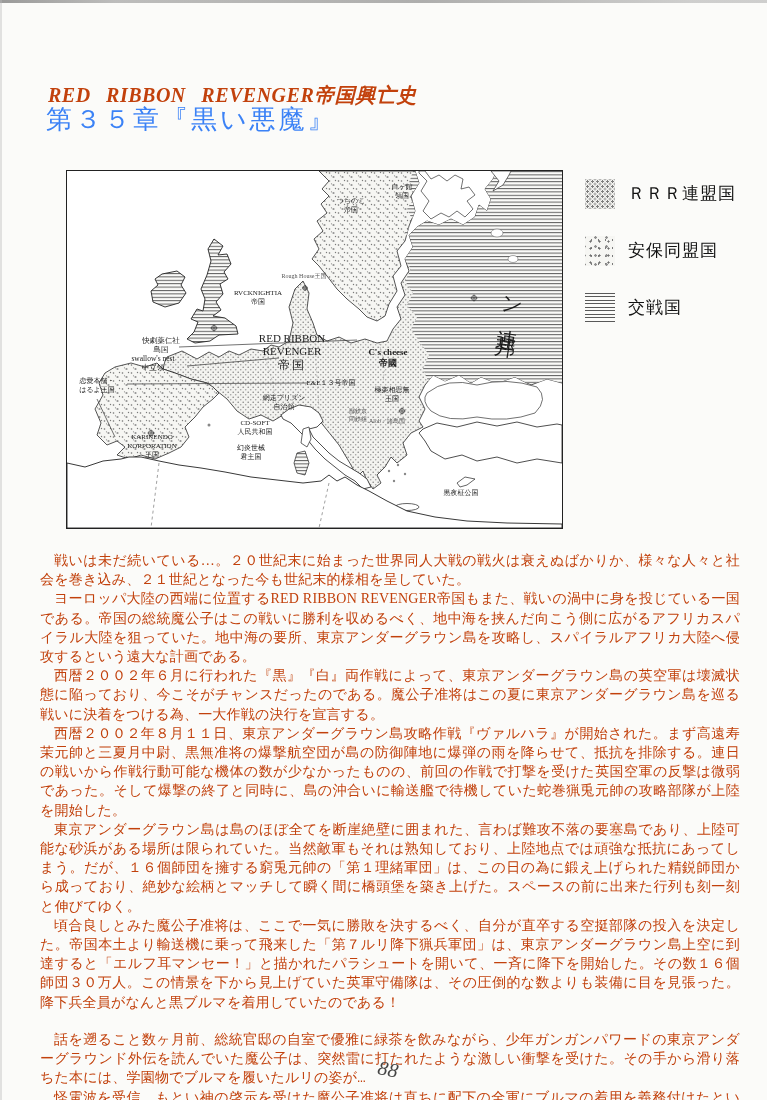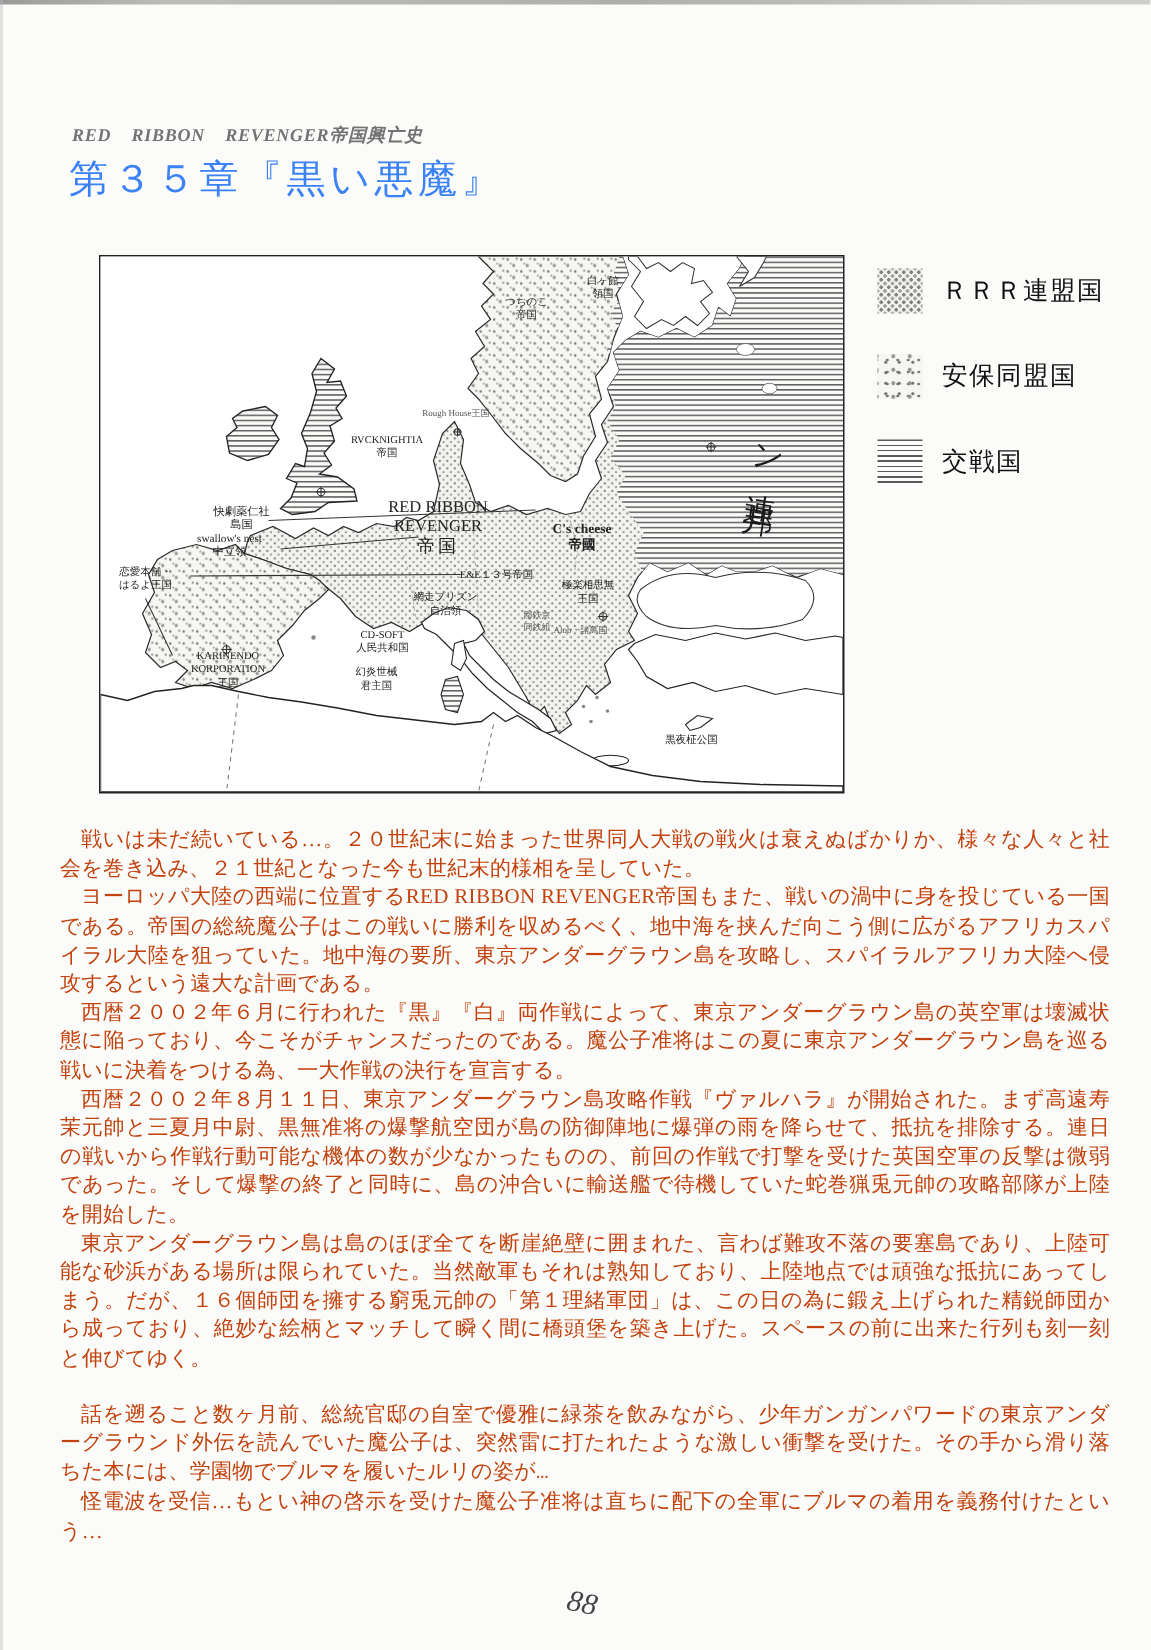--- a/index.html
+++ b/index.html
@@ -5,22 +5,22 @@
   html,body{margin:0;padding:0;}
   body{
     width:767px;height:1100px;position:relative;overflow:hidden;
     background:#fbfbf9;color:#1c1c1c;
     font-family:"Liberation Serif","DejaVu Serif",serif;
   }
   .scan-edge-top{position:absolute;top:0;left:0;width:767px;height:3px;
     background:linear-gradient(to right,#4a4a4a,#8a8a8a 15%,#6f6f6f 55%,#aaa 90%);opacity:.55;}
   .scan-edge-left{position:absolute;top:0;left:0;width:2px;height:1100px;background:#bbb;opacity:.4;}
 
-  .series-title{position:absolute;left:48px;top:82px;font-size:12px;font-style:italic;font-weight:600;
-    letter-spacing:.5px;word-spacing:10px;color:#737373;}
+  .series-title{position:absolute;left:48px;top:82px;font-size:20px;font-style:italic;font-weight:600;
+    letter-spacing:.5px;word-spacing:10px;color:#c2410c;}
   .chapter-title{position:absolute;left:46px;top:102px;font-size:26px;letter-spacing:3px;color:#3b82f6;}
 
   .map-frame{position:absolute;left:66px;top:170px;width:495px;height:357px;
     border:1.5px solid #222;background:#fff;}
   .map-frame svg{position:absolute;left:0;top:0;}
   .map-label{position:absolute;white-space:pre-line;text-align:center;color:#222;
     font-size:7px;line-height:1.25;z-index:3;}
   .lbl-tiny{font-size:6px;color:#555;}
   .lbl-rrr{font-weight:normal;font-size:11px;line-height:1.15;}
   .lbl-rrr-sub{font-size:12px;letter-spacing:2px;display:block;}
@@ -166,21 +166,21 @@
 中立領</div>
   <div class="map-label" style="left:2px;top:206px;width:56px;">恋愛本舗・
 はるよ王国</div>
   <div class="map-label" style="left:52px;top:262px;width:66px;">KARINENDO
 KORPORATION
 王国</div>
   <div class="map-label" style="left:166px;top:248px;width:44px;">CD-SOFT
 人民共和国</div>
   <div class="map-label" style="left:164px;top:273px;width:40px;">幻炎世械
 君主国</div>
-  <div class="map-label" style="left:206px;top:223px;width:48px;text-align:center;">網走プリズン
+  <div class="map-label" style="left:193px;top:223px;width:48px;text-align:center;">網走プリズン
 自治領</div>
   <div class="map-label" style="left:234px;top:208px;width:60px;">E&amp;E１３号帝国</div>
   <div class="map-label" style="left:304px;top:215px;width:42px;">極楽相思無
 王国</div>
   <div class="map-label lbl-tiny" style="left:278px;top:237px;width:26px;">鄙鉄京
 同鉄組</div>
   <div class="map-label lbl-tiny" style="left:298px;top:247px;width:44px;">Alob・諸島国</div>
   <div class="map-label" style="left:372px;top:318px;width:44px;">黒夜柾公国</div>
 </div>
 
@@ -198,17 +198,18 @@
     <div class="legend-label">交戦国</div>
   </div>
 </div>
 
 <div class="body-text">
   <p>戦いは未だ続いている…。２０世紀末に始まった世界同人大戦の戦火は衰えぬばかりか、様々な人々と社会を巻き込み、２１世紀となった今も世紀末的様相を呈していた。</p>
   <p>ヨーロッパ大陸の西端に位置するRED RIBBON REVENGER帝国もまた、戦いの渦中に身を投じている一国である。帝国の総統魔公子はこの戦いに勝利を収めるべく、地中海を挟んだ向こう側に広がるアフリカスパイラル大陸を狙っていた。地中海の要所、東京アンダーグラウン島を攻略し、スパイラルアフリカ大陸へ侵攻するという遠大な計画である。</p>
   <p>西暦２００２年６月に行われた『黒』『白』両作戦によって、東京アンダーグラウン島の英空軍は壊滅状態に陥っており、今こそがチャンスだったのである。魔公子准将はこの夏に東京アンダーグラウン島を巡る戦いに決着をつける為、一大作戦の決行を宣言する。</p>
   <p>西暦２００２年８月１１日、東京アンダーグラウン島攻略作戦『ヴァルハラ』が開始された。まず高遠寿茉元帥と三夏月中尉、黒無准将の爆撃航空団が島の防御陣地に爆弾の雨を降らせて、抵抗を排除する。連日の戦いから作戦行動可能な機体の数が少なかったものの、前回の作戦で打撃を受けた英国空軍の反撃は微弱であった。そして爆撃の終了と同時に、島の沖合いに輸送艦で待機していた蛇巻猟兎元帥の攻略部隊が上陸を開始した。</p>
   <p>東京アンダーグラウン島は島のほぼ全てを断崖絶壁に囲まれた、言わば難攻不落の要塞島であり、上陸可能な砂浜がある場所は限られていた。当然敵軍もそれは熟知しており、上陸地点では頑強な抵抗にあってしまう。だが、１６個師団を擁する窮兎元帥の「第１理緒軍団」は、この日の為に鍛え上げられた精鋭師団から成っており、絶妙な絵柄とマッチして瞬く間に橋頭堡を築き上げた。スペースの前に出来た行列も刻一刻と伸びてゆく。</p>
+  <p>頃合良しとみた魔公子准将は、ここで一気に勝敗を決するべく、自分が直卒する空挺部隊の投入を決定した。帝国本土より輸送機に乗って飛来した「第７ルリ降下猟兵軍団」は、東京アンダーグラウン島上空に到達すると「エルフ耳マンセー！」と描かれたパラシュートを開いて、一斉に降下を開始した。その数１６個師団３０万人。この情景を下から見上げていた英軍守備隊は、その圧倒的な数よりも装備に目を見張った。降下兵全員がなんと黒ブルマを着用していたのである！</p>
   <p class="gap">話を遡ること数ヶ月前、総統官邸の自室で優雅に緑茶を飲みながら、少年ガンガンパワードの東京アンダーグラウンド外伝を読んでいた魔公子は、突然雷に打たれたような激しい衝撃を受けた。その手から滑り落ちた本には、学園物でブルマを履いたルリの姿が…</p>
   <p>怪電波を受信…もとい神の啓示を受けた魔公子准将は直ちに配下の全軍にブルマの着用を義務付けたという…</p>
 </div>
 
 <div class="page-number">88</div>
 
 </body></html>

